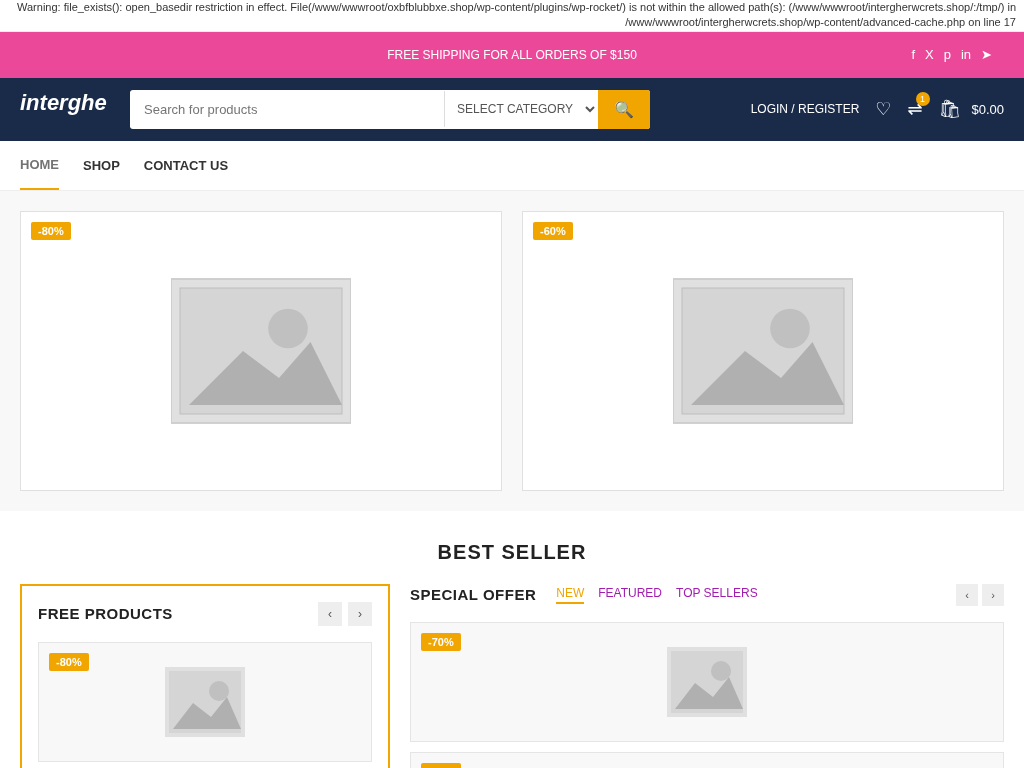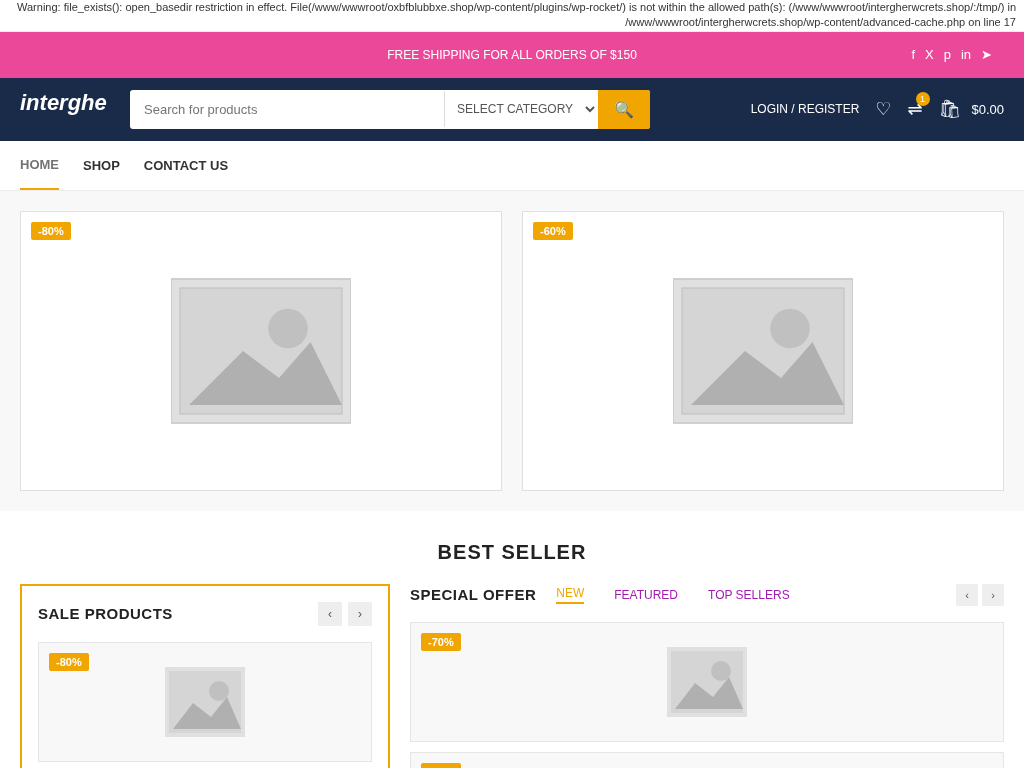--- a/index.html
+++ b/index.html
@@ -298,22 +298,21 @@
       margin-bottom: 16px;
     }
     .special-panel-title {
       font-size: 15px;
       font-weight: bold;
       color: #222;
       letter-spacing: 0.5px;
     }
     .special-tabs {
       display: flex;
-      gap: 30px;
-      align-items: center;
+      gap: 14px;
     }
     .special-tab {
       font-size: 12px;
       color: #a21caf;
       cursor: pointer;
       font-weight: 500;
     }
     .special-tab.active {
       color: #f0a500;
       border-bottom: 2px solid #f0a500;
@@ -435,21 +434,21 @@
   </div>
 
   <div class="best-seller-section">
     <h2 class="best-seller-title">BEST SELLER</h2>
   </div>
 
   <div class="bottom-grid">
 
     <div class="sale-panel">
       <div class="sale-panel-header">
-        <span class="sale-panel-title">SALE PRODUCTS</span>
+        <span class="sale-panel-title">FREE PRODUCTS</span>
         <div class="arrow-btns">
           <button class="arrow-btn">‹</button>
           <button class="arrow-btn">›</button>
         </div>
       </div>
       <div class="sale-products-row">
         <div class="sale-product-item">
           <span class="discount-badge">-80%</span>
           <svg width="80" height="70" viewBox="0 0 80 70" xmlns="http://www.w3.org/2000/svg">
             <rect width="80" height="70" fill="#e0e0e0"></rect>

